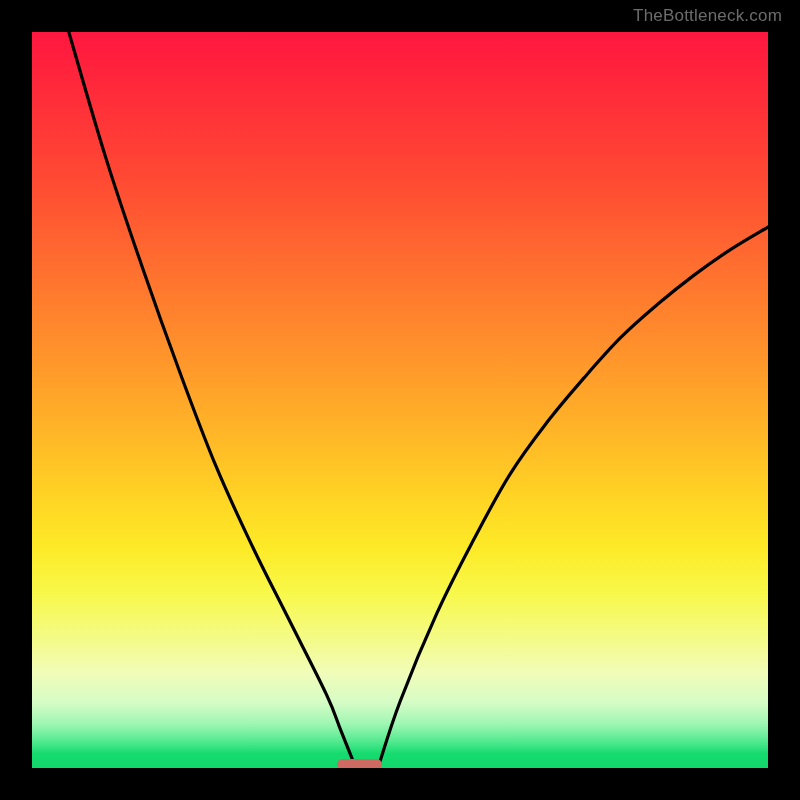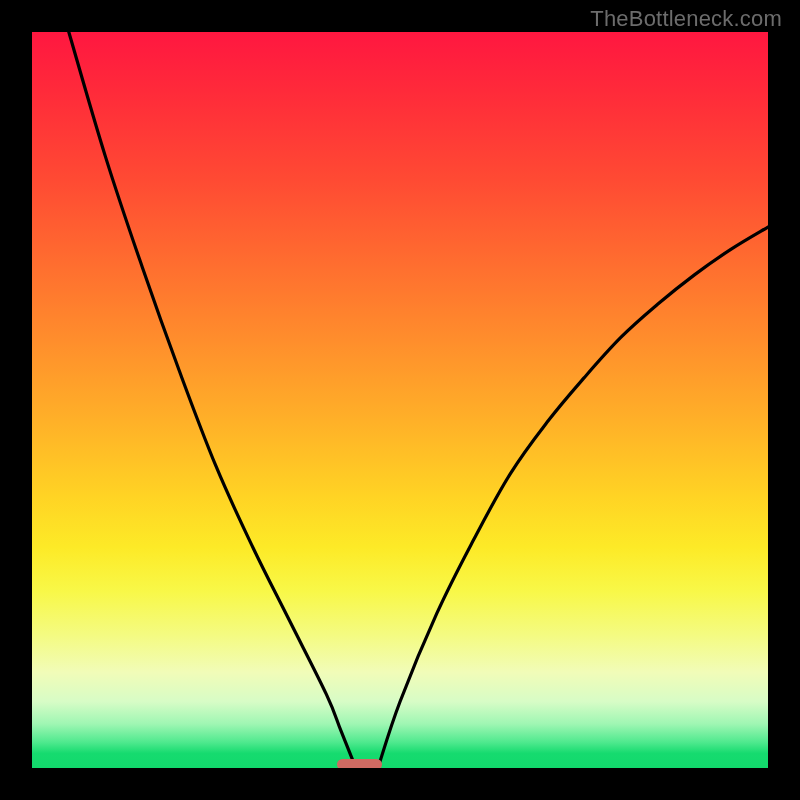--- a/index.html
+++ b/index.html
@@ -58,21 +58,21 @@
   svg.curves {
     position: absolute;
     inset: 0;
     width: 100%;
     height: 100%;
     overflow: visible;
   }
   .watermark {
     position: absolute;
     color: #6c6c6c;
-    font-size: 22px;
+    font-size: 17px;
     font-weight: 500;
     letter-spacing: 0.2px;
     user-select: none;
     margin-left: 47px;
   }
 </style>
 </head>
 <body>
 
 <div class="frame">

